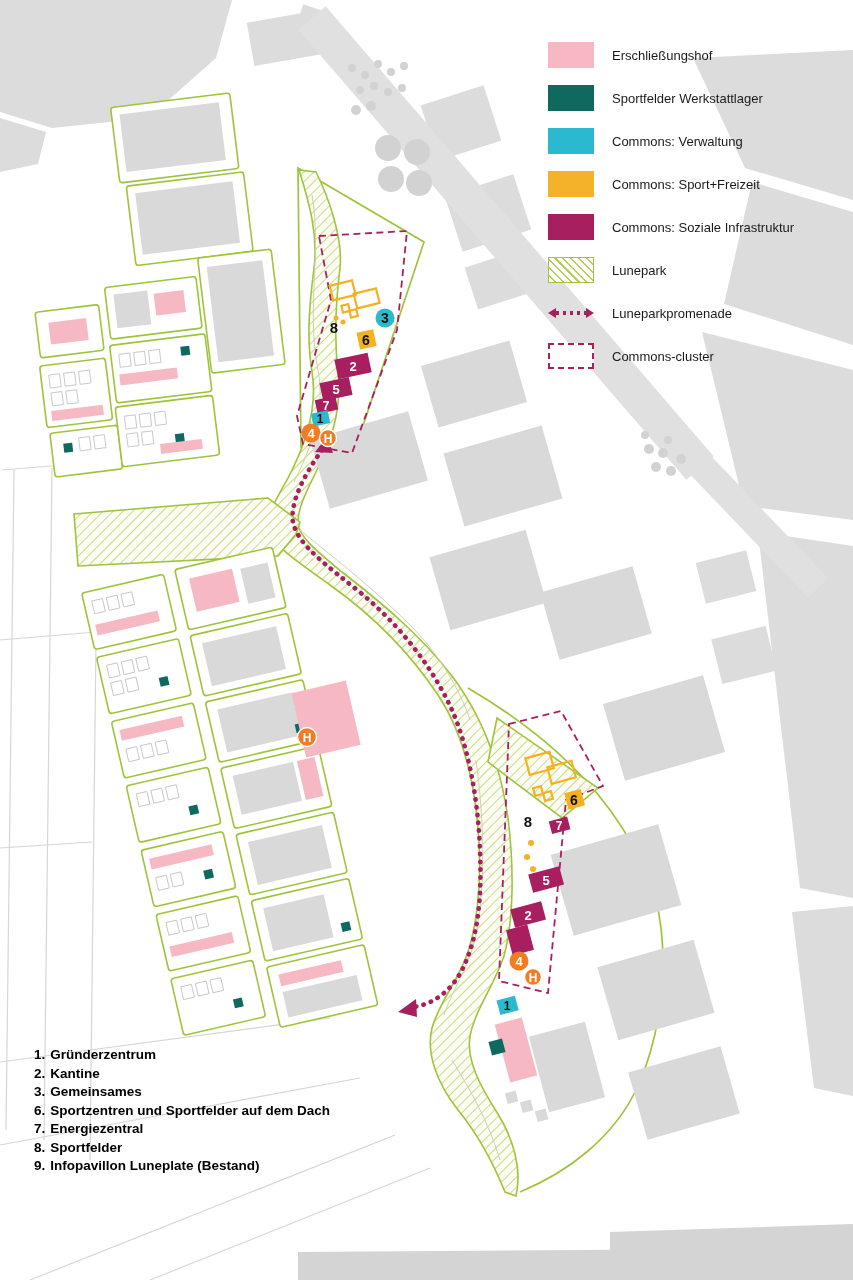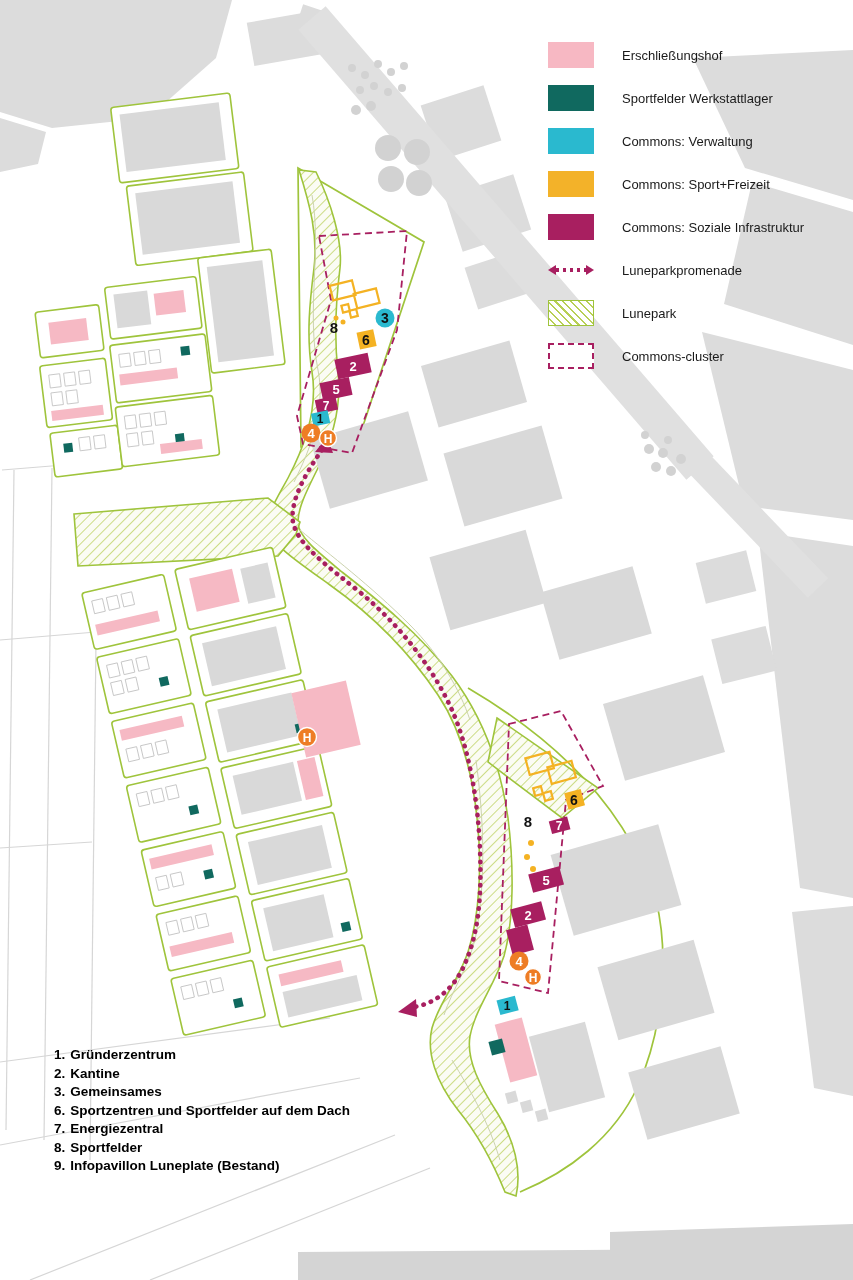--- a/index.html
+++ b/index.html
@@ -28,39 +28,39 @@
   .contour{fill:none;stroke:#ccd3ae;stroke-width:1;}
   .prom{fill:none;stroke:#a81f60;stroke-width:4.6;stroke-dasharray:0.4 7.4;stroke-linecap:round;}
   .parrow{fill:#a81f60;}
   .mtext{font:700 14px "Liberation Sans",sans-serif;text-anchor:middle;fill:#111;}
   .mtextw{font:700 13px "Liberation Sans",sans-serif;text-anchor:middle;fill:#fff;}
   .small{font-size:12px;}
   .big{font-size:15px;}
 
   
   .legend{position:absolute;left:540px;top:42px;display:flex;flex-direction:column;gap:17px;}
-  .legend-row{display:flex;align-items:center;gap:28px;padding-left:8px;}
+  .legend-row{display:flex;align-items:center;gap:18px;padding-left:8px;}
   .swatch{width:46px;height:26px;flex:0 0 auto;box-sizing:border-box;}
   .legend-label{font-size:13px;color:#1a1a1a;white-space:nowrap;}
   .sw-pink{background:#f7b8c3;}
   .sw-teal{background:#10695f;}
   .sw-cyan{background:#2ab9cf;}
   .sw-magenta{background:#a81f60;}
   .sw-yellow{background:#f3b229;}
   .sw-orange{background:#ee7d25;}
   .sw-hatch{background:repeating-linear-gradient(45deg,#ffffff 0 4px,#b8cf55 4px 5.5px);border:1.5px solid #9fc43c;}
   .sw-cluster{border:2px dashed #a81f60;background:#fff;}
   .sw-promenade{display:flex;align-items:center;background:transparent;}
   .sw-promenade .arr{width:0;height:0;border-top:5px solid transparent;border-bottom:5px solid transparent;}
   .sw-promenade .arr-l{border-right:8px solid #a81f60;}
   .sw-promenade .arr-r{border-left:8px solid #a81f60;}
   .sw-promenade .dots{flex:1;height:4px;background:repeating-linear-gradient(90deg,#a81f60 0 2.5px,transparent 2.5px 7px);}
 
   
-  .key-list{position:absolute;left:54px;top:1046px;}
+  .key-list{position:absolute;left:34px;top:1046px;}
   .key-item{font-size:13.5px;font-weight:700;color:#000;line-height:18.5px;white-space:nowrap;}
   .key-num{margin-right:5px;}
 </style>
 </head>
 <body>
 
 <div id="stage">
 
   <svg id="map-svg" viewBox="0 0 853 1280" xmlns="http://www.w3.org/2000/svg">
     <defs>
@@ -363,32 +363,32 @@
     </div>
     <div class="legend-row">
       <span class="swatch sw-yellow"></span>
       <span class="legend-label">Commons: Sport+Freizeit</span>
     </div>
     <div class="legend-row">
       <span class="swatch sw-magenta"></span>
       <span class="legend-label">Commons: Soziale Infrastruktur</span>
     </div>
     <div class="legend-row">
+      <span class="swatch sw-hatch"></span>
+      <span class="legend-label">Lunepark</span>
+    </div>
+    <div class="legend-row">
       <span class="swatch sw-promenade">
         <i class="arr arr-l"></i>
         <i class="dots"></i>
         <i class="arr arr-r"></i>
       </span>
       <span class="legend-label">Luneparkpromenade</span>
     </div>
     <div class="legend-row">
-      <span class="swatch sw-hatch"></span>
-      <span class="legend-label">Lunepark</span>
-    </div>
-    <div class="legend-row">
       <span class="swatch sw-cluster"></span>
       <span class="legend-label">Commons-cluster</span>
     </div>
   </div>
 
   <div class="key-list">
     <div class="key-item">
       <span class="key-num">1.</span><span>Gründerzentrum</span>
     </div>
     <div class="key-item">

